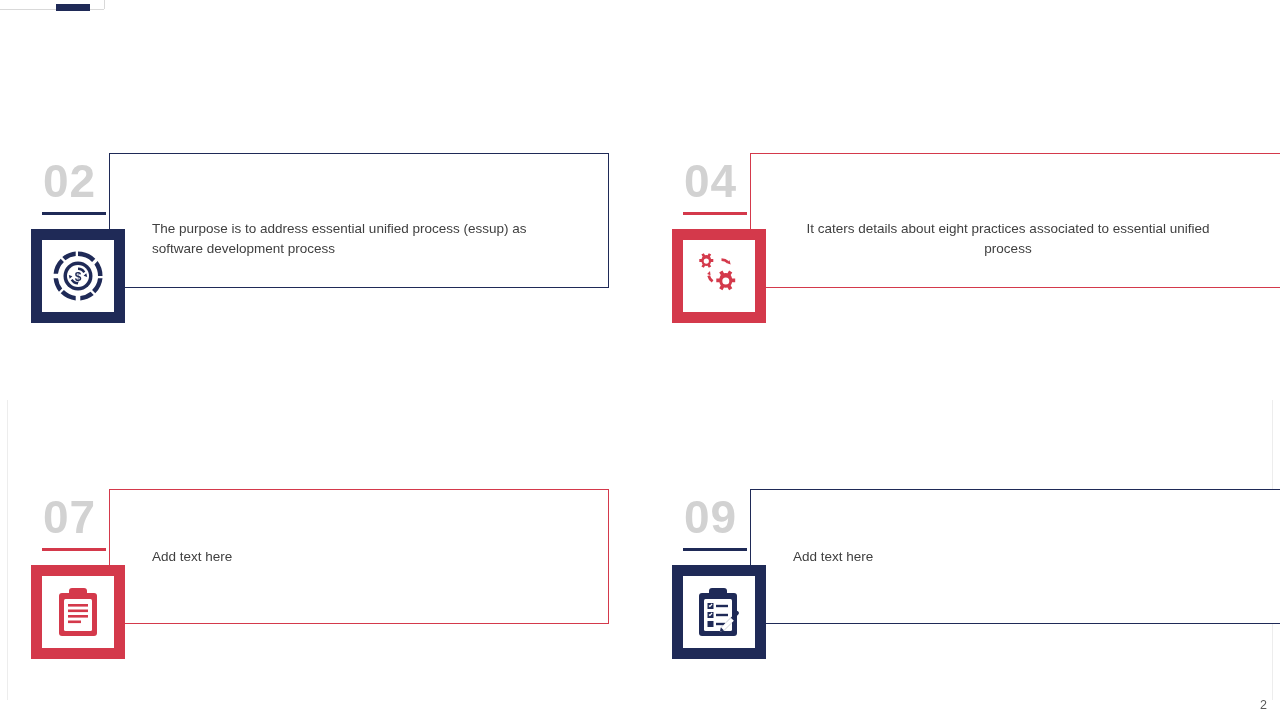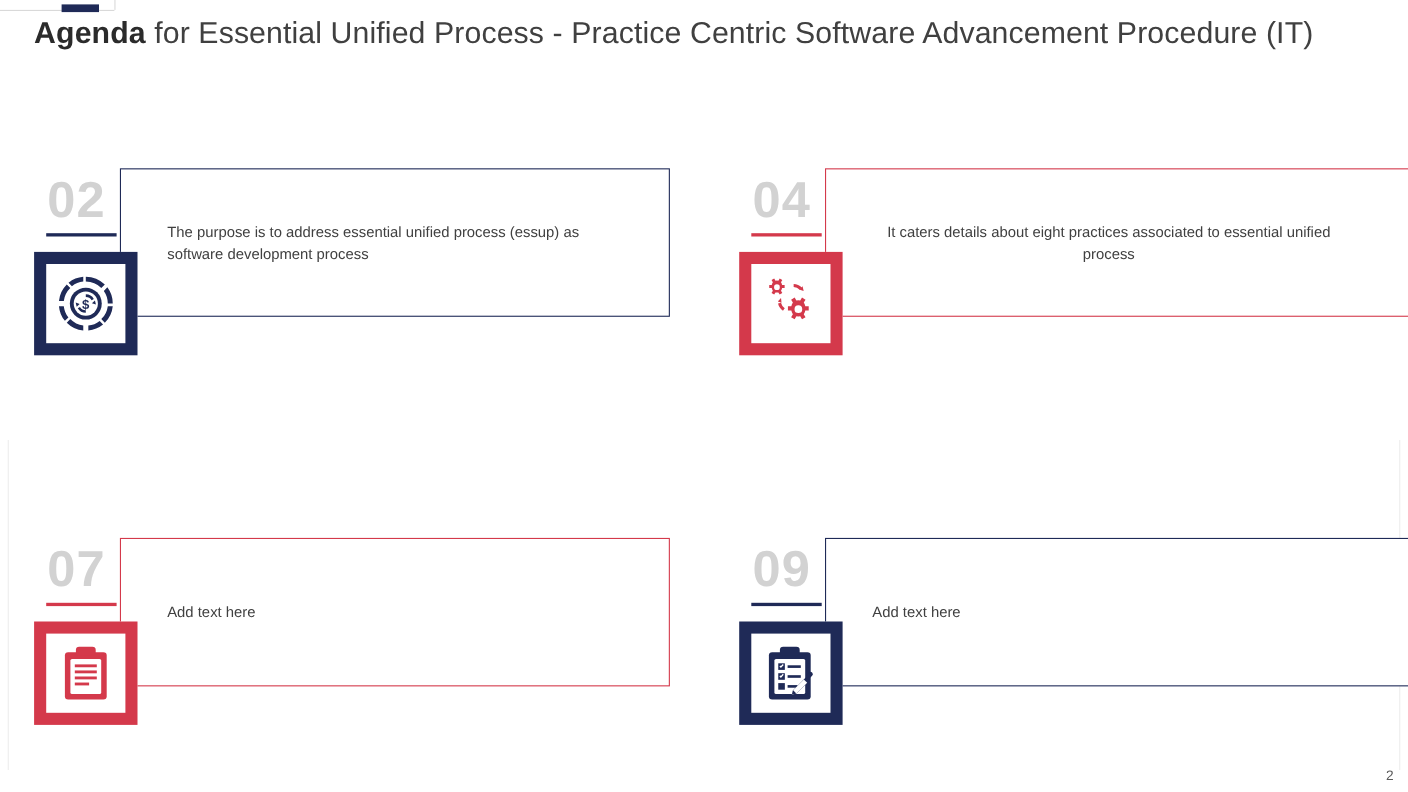--- a/index.html
+++ b/index.html
@@ -87,21 +87,21 @@
     height: 135px;
     border: 1px solid #1f2a57;
     background: #ffffff;
     box-sizing: border-box;
   }
   .card.red .card-box { border-color: #d4394b; }
 
   .card-text {
     position: absolute;
     left: 121px;
-    top: 48px;
+    top: 66px;
     width: 400px;
     font-size: 13.5px;
     line-height: 19.5px;
     color: #404040;
   }
 
   .card-num {
     position: absolute;
     left: 12px;
     top: 5px;
@@ -152,25 +152,20 @@
 
 <div class="slide">
 
   <div class="deco-line-h"></div>
   <div class="deco-line-v"></div>
   <div class="deco-bar"></div>
 
   <div class="margin-line left"></div>
   <div class="margin-line right"></div>
 
-  <div class="title-block">
-    <div class="title-text">
-      <span class="bold">Agenda</span><span> for Essential Unified Process - Practice Centric Software Advancement Procedure (IT)</span>
-    </div>
-  </div>
 
   <div class="card" style="left:31px; top:153px;">
     <div class="card-box"></div>
     <div class="card-num">02</div>
     <div class="card-underline"></div>
     <div class="card-text">The purpose is to address essential unified process (essup) as software development process</div>
     <div class="icon-square">
       <svg width="54" height="54" viewBox="0 0 54 54">
         <g fill="#1f2a57">
 

